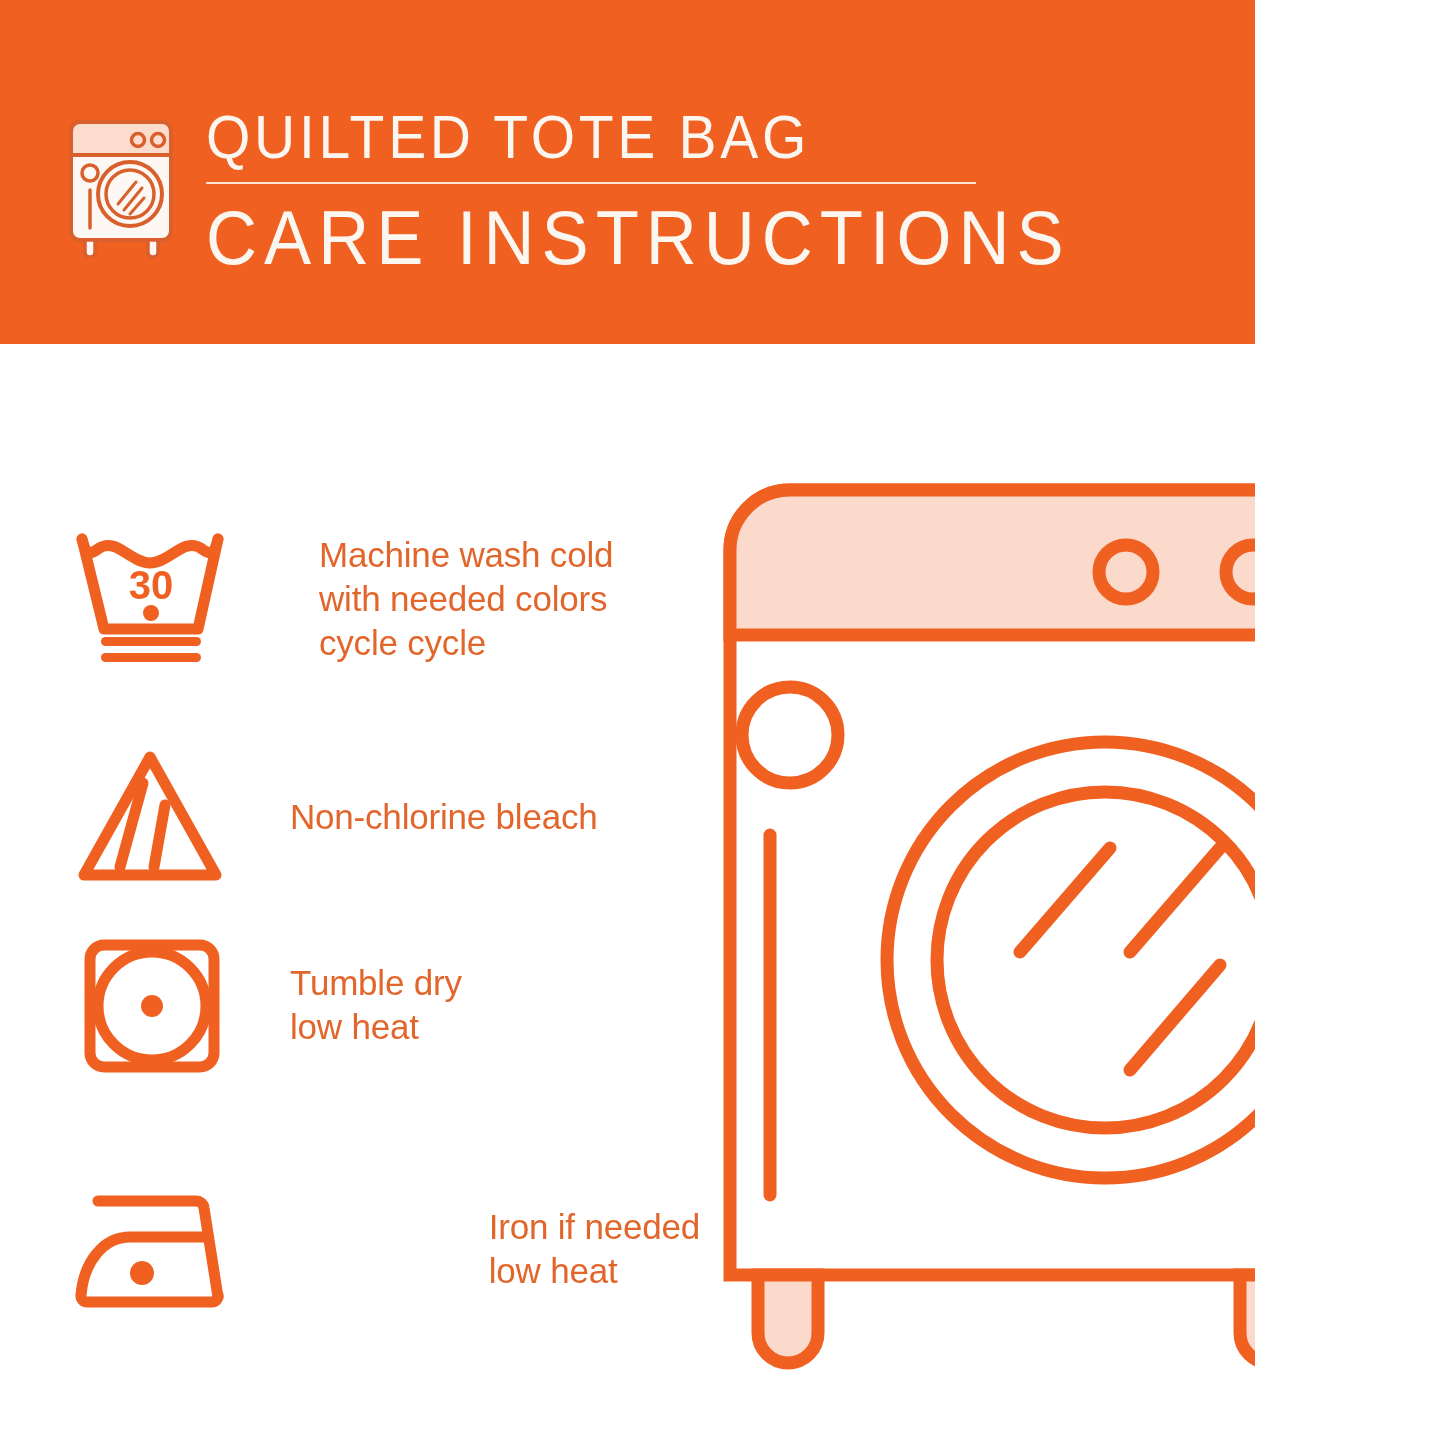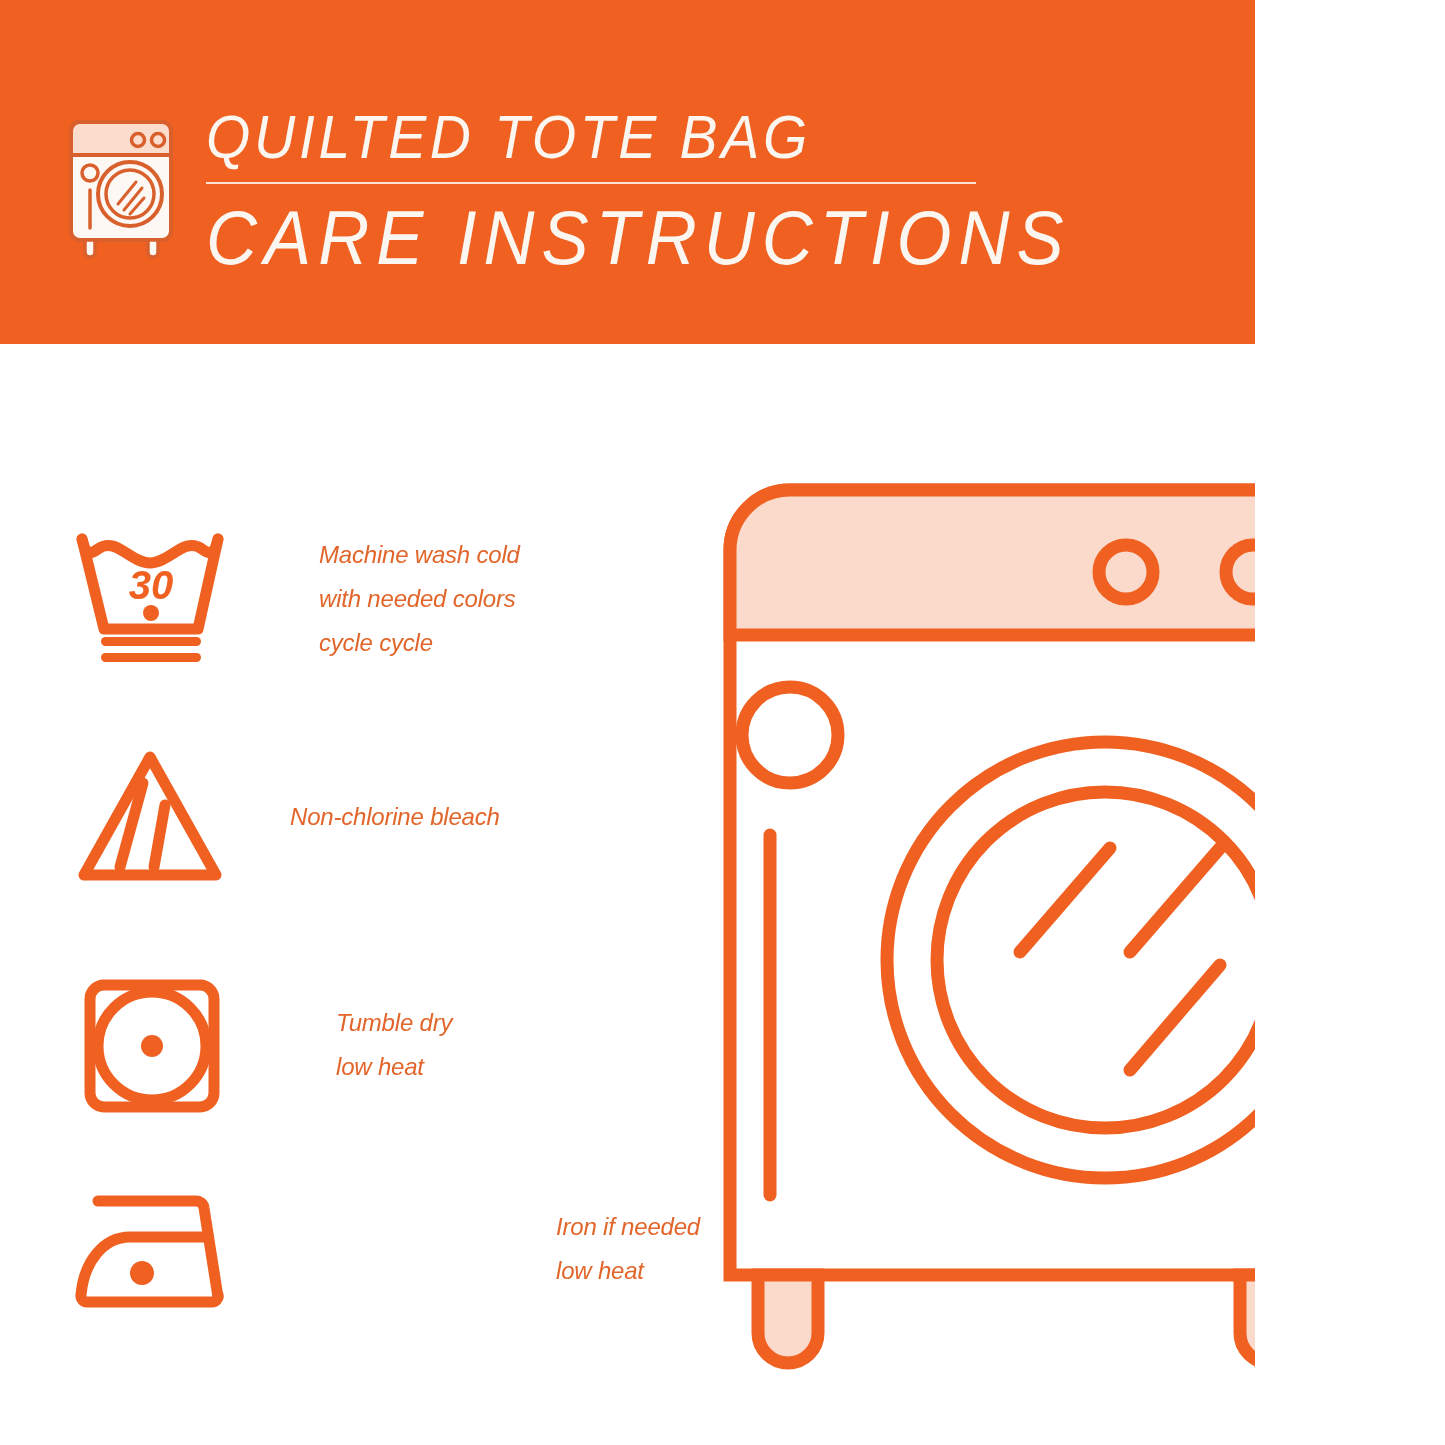--- a/index.html
+++ b/index.html
@@ -9,21 +9,20 @@
   }
   body {
     font-family: "Liberation Sans", sans-serif;
   }
   .page {
     position: relative;
     width: 1255px;
     height: 1445px;
     background: #ffffff;
     overflow: hidden;
-    font-style: italic;
   }
 
   
   .header {
     position: absolute;
     left: 0;
     top: 0;
     width: 1445px;
     height: 344px;
     background: #EF6021;
@@ -82,35 +81,35 @@
   .care-row {
     position: absolute;
     left: 0;
     width: 700px;
     height: 210px;
     display: flex;
     align-items: center;
   }
   .care-row.r0 { top: 150px; gap: 29px; }
   .care-row.r1 { top: 368px; }
-  .care-row.r2 { top: 596px; gap: 46px; }
+  .care-row.r2 { top: 556px; }
   .care-row.r3 { top: 800px; justify-content: space-between; }
 
   .care-icon {
     width: 180px;
     min-width: 180px;
     height: 150px;
     display: flex;
     align-items: center;
     justify-content: center;
     margin-left: 62px;
   }
   .care-text {
     color: #E2662B;
-    font-size: 24px;
+    font-size: 35px;
     line-height: 44px;
     font-weight: 500;
     margin-left: 48px;
     letter-spacing: -0.2px;
   }
 
   
   .washer {
     position: absolute;
     left: 700px;

